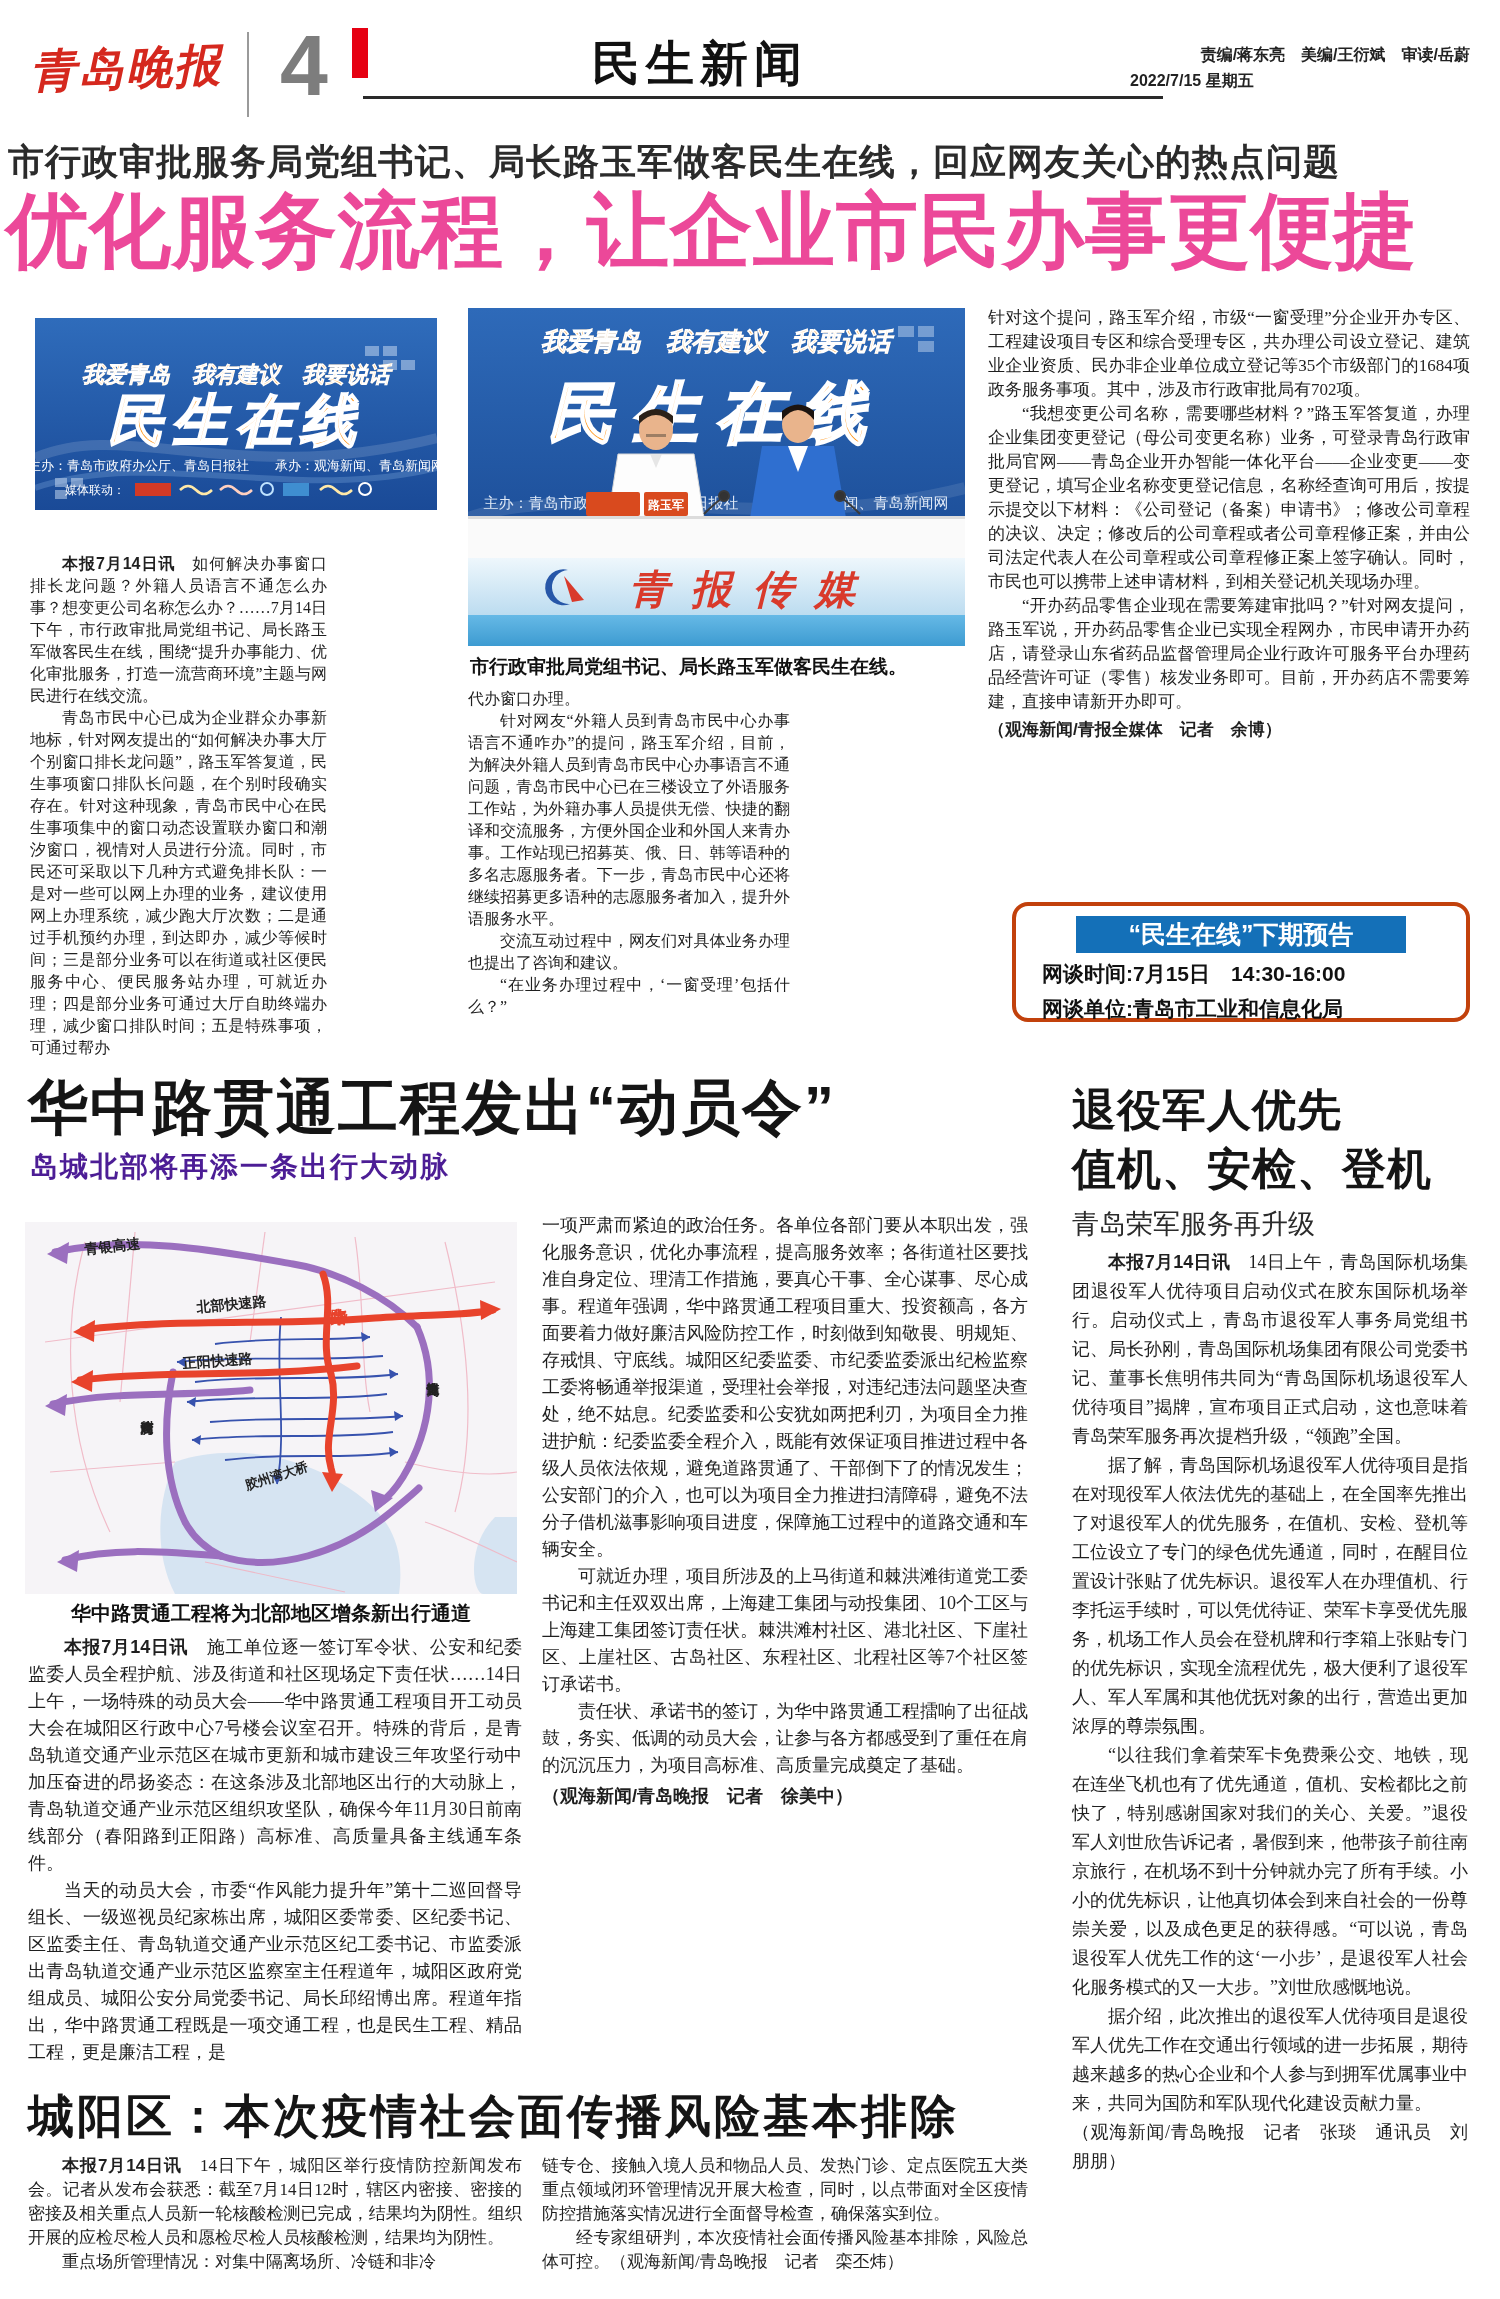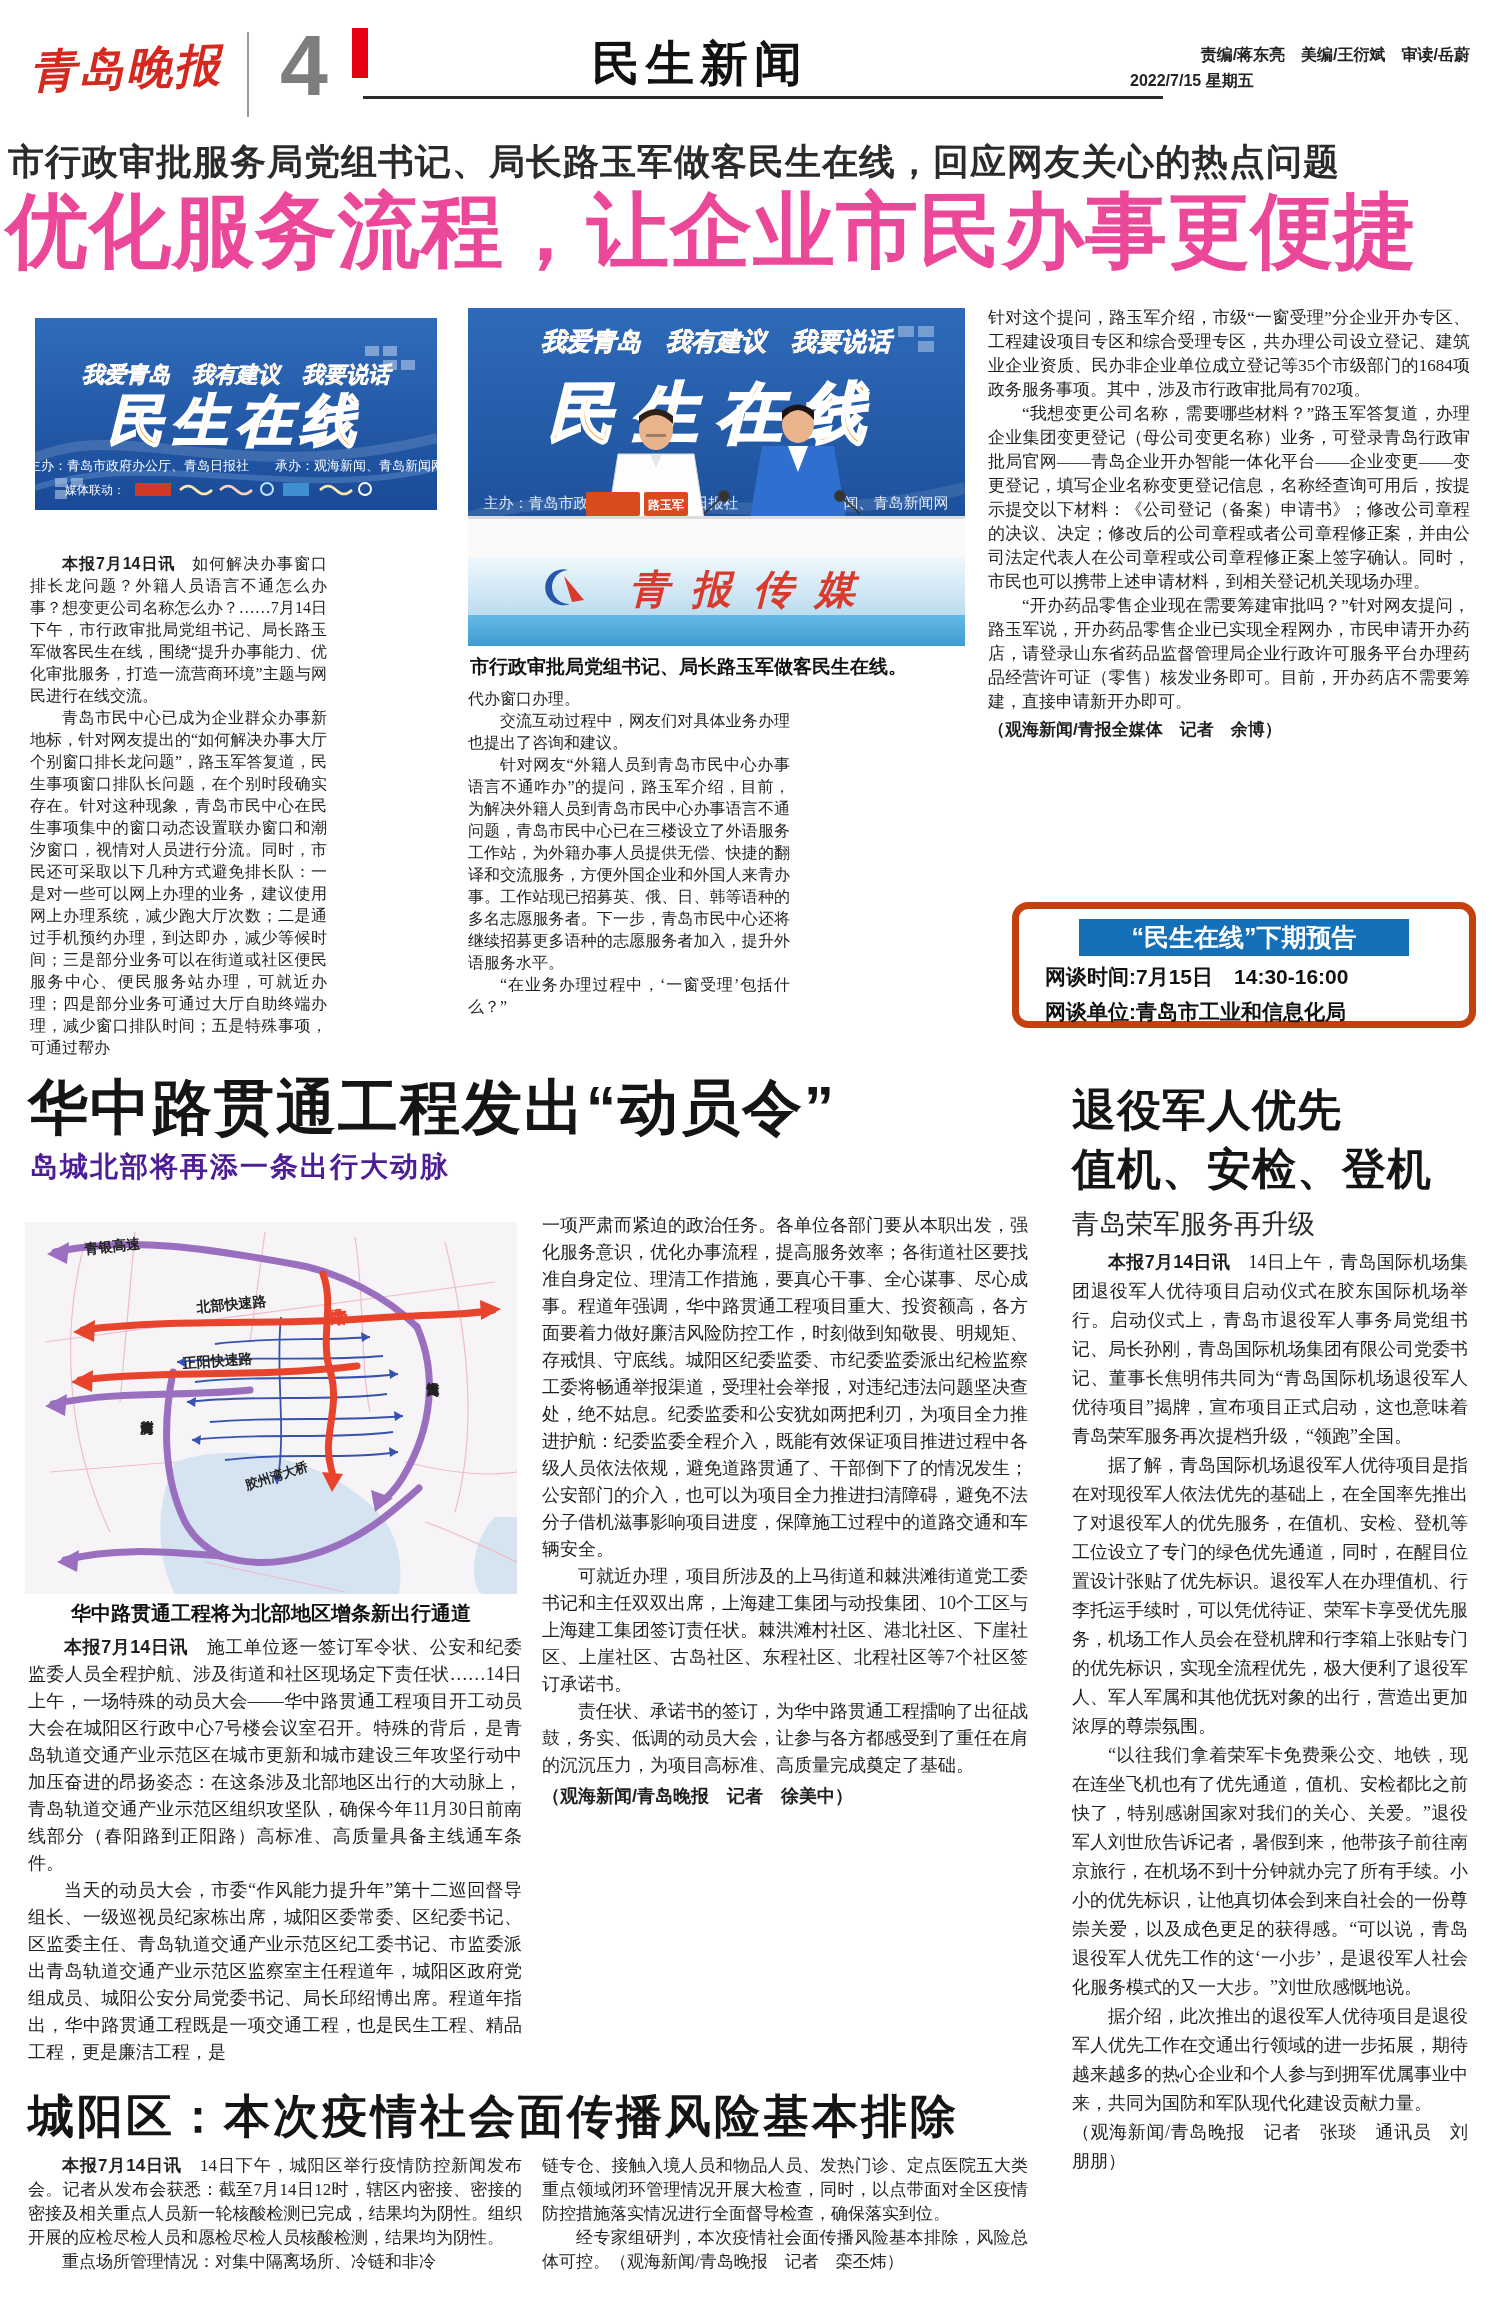--- a/index.html
+++ b/index.html
@@ -23,21 +23,21 @@
   .colText p{margin:0;text-align:justify;text-indent:2em;}
   .colText p.noindent{text-indent:0;}
   .colText p.byline{text-indent:0;font-family:"Liberation Sans",sans-serif;font-weight:700;margin-top:4px;}
   .plead{font-family:"Liberation Sans","DejaVu Sans",sans-serif;font-weight:700;}
   .plead::after{content:"　";}
   .a1c1{font-size:16px;line-height:22px;}
   .a1c2{font-size:16px;line-height:22px;}
   .a1c3{font-size:17px;line-height:24px;}
   .caption{font-size:19px;font-weight:700;color:#111;}
   
-  .pbox{border:7px solid #c2410c;border-radius:16px;}
+  .pbox{border:4px solid #c2410c;border-radius:16px;}
   .pbox-title{background:#1470b8;color:#fff;font-size:25px;font-weight:800;text-align:center;
               width:330px;margin:10px auto 0;padding:2px 0;}
   .pbox-line{font-size:21px;font-weight:700;color:#111;margin:7px 0 0 26px;}
   
   .headline2{font-size:60px;font-weight:900;color:#151515;letter-spacing:2px;white-space:nowrap;}
   .subhead2{font-size:28px;font-weight:700;color:#4c1d95;letter-spacing:2px;}
   .headline3{font-size:44px;font-weight:900;color:#151515;line-height:1.35;letter-spacing:1px;}
   .subhead3{font-size:27px;font-weight:500;color:#2b2b2b;}
   .headline4{font-size:46px;font-weight:900;color:#151515;letter-spacing:3px;white-space:nowrap;}
   .a2col{font-size:18px;line-height:27px;}
@@ -167,22 +167,22 @@
   </div>
 
   <div class="abs caption sans" style="left:470px;top:654px;width:497px;">市行政审批局党组书记、局长路玉军做客民生在线。</div>
 
   <div class="abs colText a1c1" style="left:30px;top:553px;width:297px;height:508px;overflow:hidden;">
       <p><b class="plead">本报7月14日讯</b>如何解决办事窗口排长龙问题？外籍人员语言不通怎么办事？想变更公司名称怎么办？……7月14日下午，市行政审批局党组书记、局长路玉军做客民生在线，围绕“提升办事能力、优化审批服务，打造一流营商环境”主题与网民进行在线交流。</p>
       <p>青岛市民中心已成为企业群众办事新地标，针对网友提出的“如何解决办事大厅个别窗口排长龙问题”，路玉军答复道，民生事项窗口排队长问题，在个别时段确实存在。针对这种现象，青岛市民中心在民生事项集中的窗口动态设置联办窗口和潮汐窗口，视情对人员进行分流。同时，市民还可采取以下几种方式避免排长队：一是对一些可以网上办理的业务，建议使用网上办理系统，减少跑大厅次数；二是通过手机预约办理，到达即办，减少等候时间；三是部分业务可以在街道或社区便民服务中心、便民服务站办理，可就近办理；四是部分业务可通过大厅自助终端办理，减少窗口排队时间；五是特殊事项，可通过帮办</p>
     </div>
   <div class="abs colText a1c2" style="left:468px;top:688px;width:322px;height:372px;overflow:hidden;">
       <p class="noindent">代办窗口办理。</p>
+      <p>针对网友“外籍人员到青岛市民中心办事语言不通咋办”的提问，路玉军介绍，目前，为解决外籍人员到青岛市民中心办事语言不通问题，青岛市民中心已在三楼设立了外语服务工作站，为外籍办事人员提供无偿、快捷的翻译和交流服务，方便外国企业和外国人来青办事。工作站现已招募英、俄、日、韩等语种的多名志愿服务者。下一步，青岛市民中心还将继续招募更多语种的志愿服务者加入，提升外语服务水平。</p>
       <p>交流互动过程中，网友们对具体业务办理也提出了咨询和建议。</p>
-      <p>针对网友“外籍人员到青岛市民中心办事语言不通咋办”的提问，路玉军介绍，目前，为解决外籍人员到青岛市民中心办事语言不通问题，青岛市民中心已在三楼设立了外语服务工作站，为外籍办事人员提供无偿、快捷的翻译和交流服务，方便外国企业和外国人来青办事。工作站现已招募英、俄、日、韩等语种的多名志愿服务者。下一步，青岛市民中心还将继续招募更多语种的志愿服务者加入，提升外语服务水平。</p>
       <p>“在业务办理过程中，‘一窗受理’包括什么？”</p>
     </div>
   <div class="abs colText a1c3" style="left:988px;top:306px;width:482px;height:588px;overflow:hidden;">
       <p class="noindent">针对这个提问，路玉军介绍，市级“一窗受理”分企业开办专区、工程建设项目专区和综合受理专区，共办理公司设立登记、建筑业企业资质、民办非企业单位成立登记等35个市级部门的1684项政务服务事项。其中，涉及市行政审批局有702项。</p>
       <p>“我想变更公司名称，需要哪些材料？”路玉军答复道，办理企业集团变更登记（母公司变更名称）业务，可登录青岛行政审批局官网——青岛企业开办智能一体化平台——企业变更——变更登记，填写企业名称变更登记信息，名称经查询可用后，按提示提交以下材料：《公司登记（备案）申请书》；修改公司章程的决议、决定；修改后的公司章程或者公司章程修正案，并由公司法定代表人在公司章程或公司章程修正案上签字确认。同时，市民也可以携带上述申请材料，到相关登记机关现场办理。</p>
       <p>“开办药品零售企业现在需要筹建审批吗？”针对网友提问，路玉军说，开办药品零售企业已实现全程网办，市民申请开办药店，请登录山东省药品监督管理局企业行政许可服务平台办理药品经营许可证（零售）核发业务即可。目前，开办药店不需要筹建，直接申请新开办即可。</p>
       <p class="byline">（观海新闻/青报全媒体　记者　余博）</p>
     </div>
 
   <div class="abs pbox" style="left:1012px;top:902px;width:450px;height:112px;">

